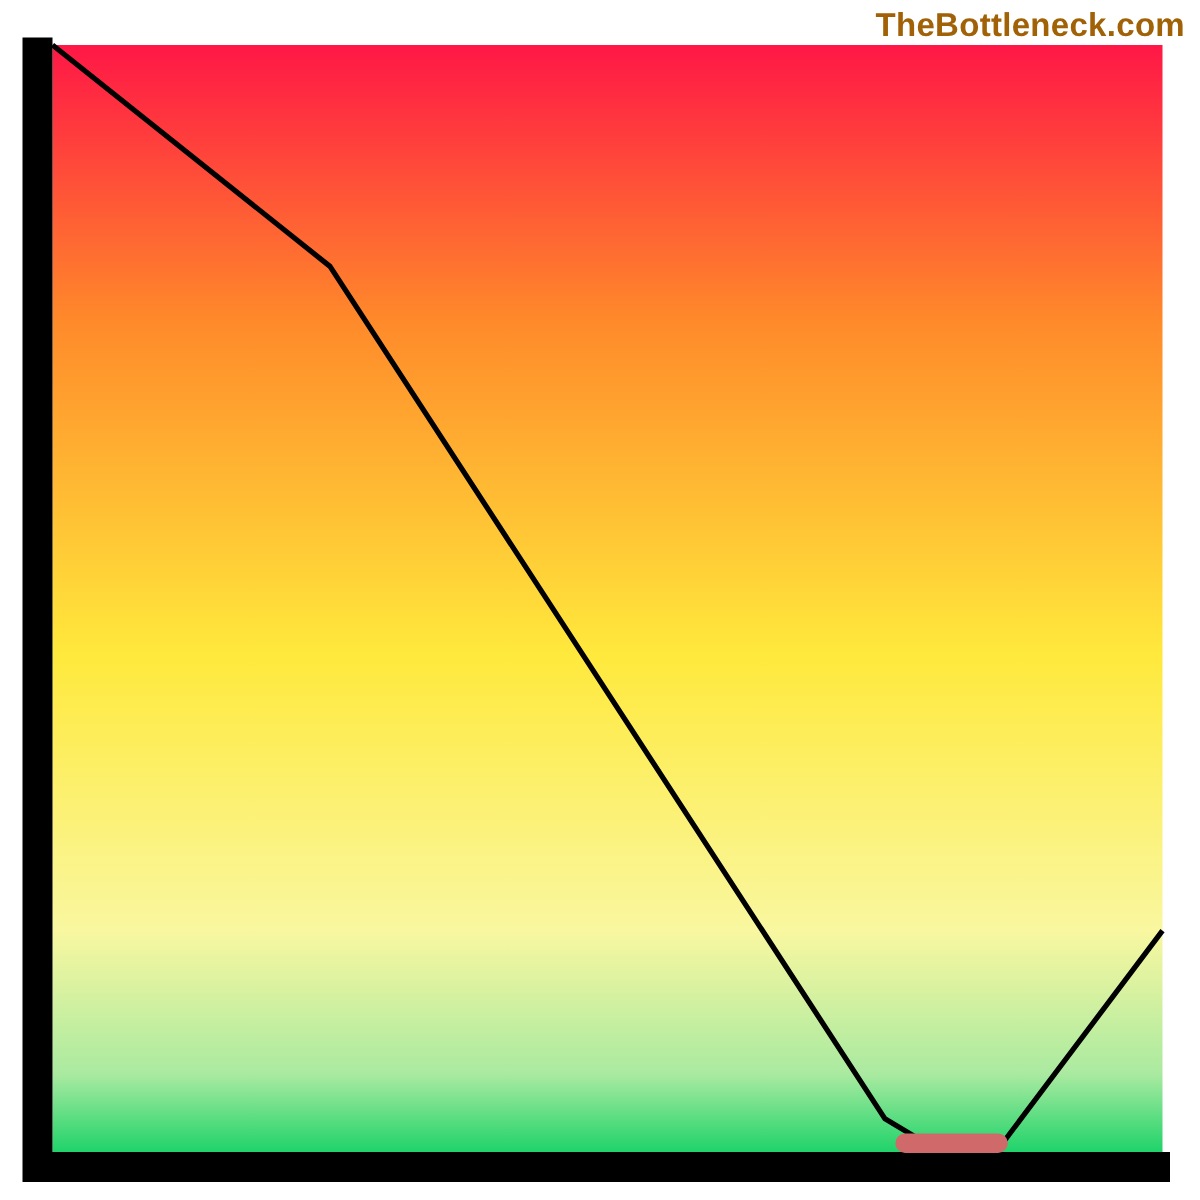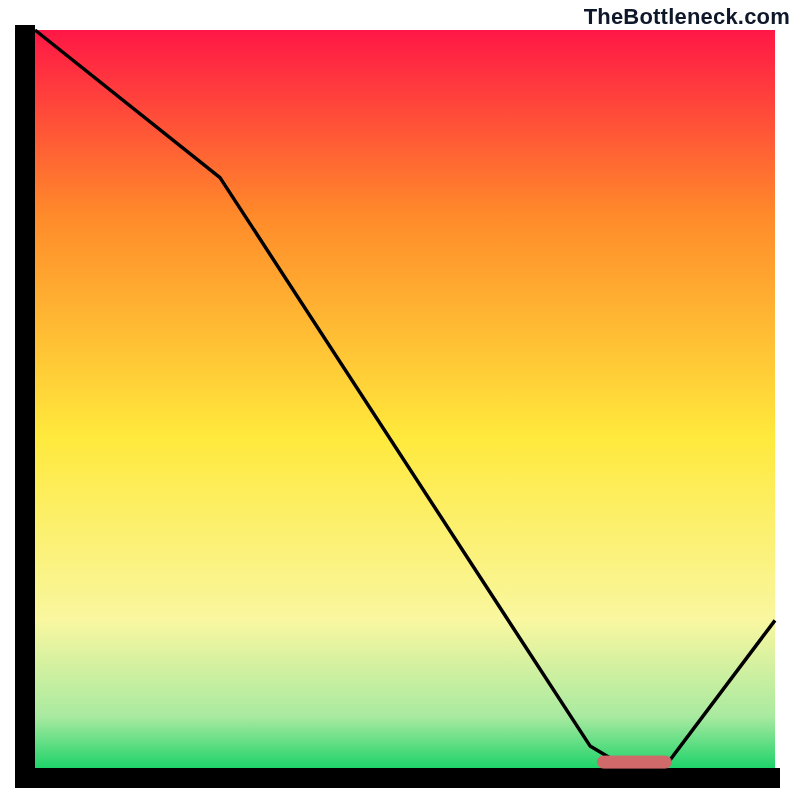--- a/index.html
+++ b/index.html
@@ -14,21 +14,21 @@
     position: relative;
     width: 800px;
     height: 800px;
   }
   .watermark {
     position: absolute;
     top: 4px;
     right: 10px;
     font-size: 22px;
     font-weight: bold;
-    color: #0f172a;
+    color: #a16207;
     letter-spacing: 0.2px;
   }
   svg.chart {
     position: absolute;
     left: 0;
     top: 0;
     width: 800px;
     height: 800px;
     display: block;
   }

